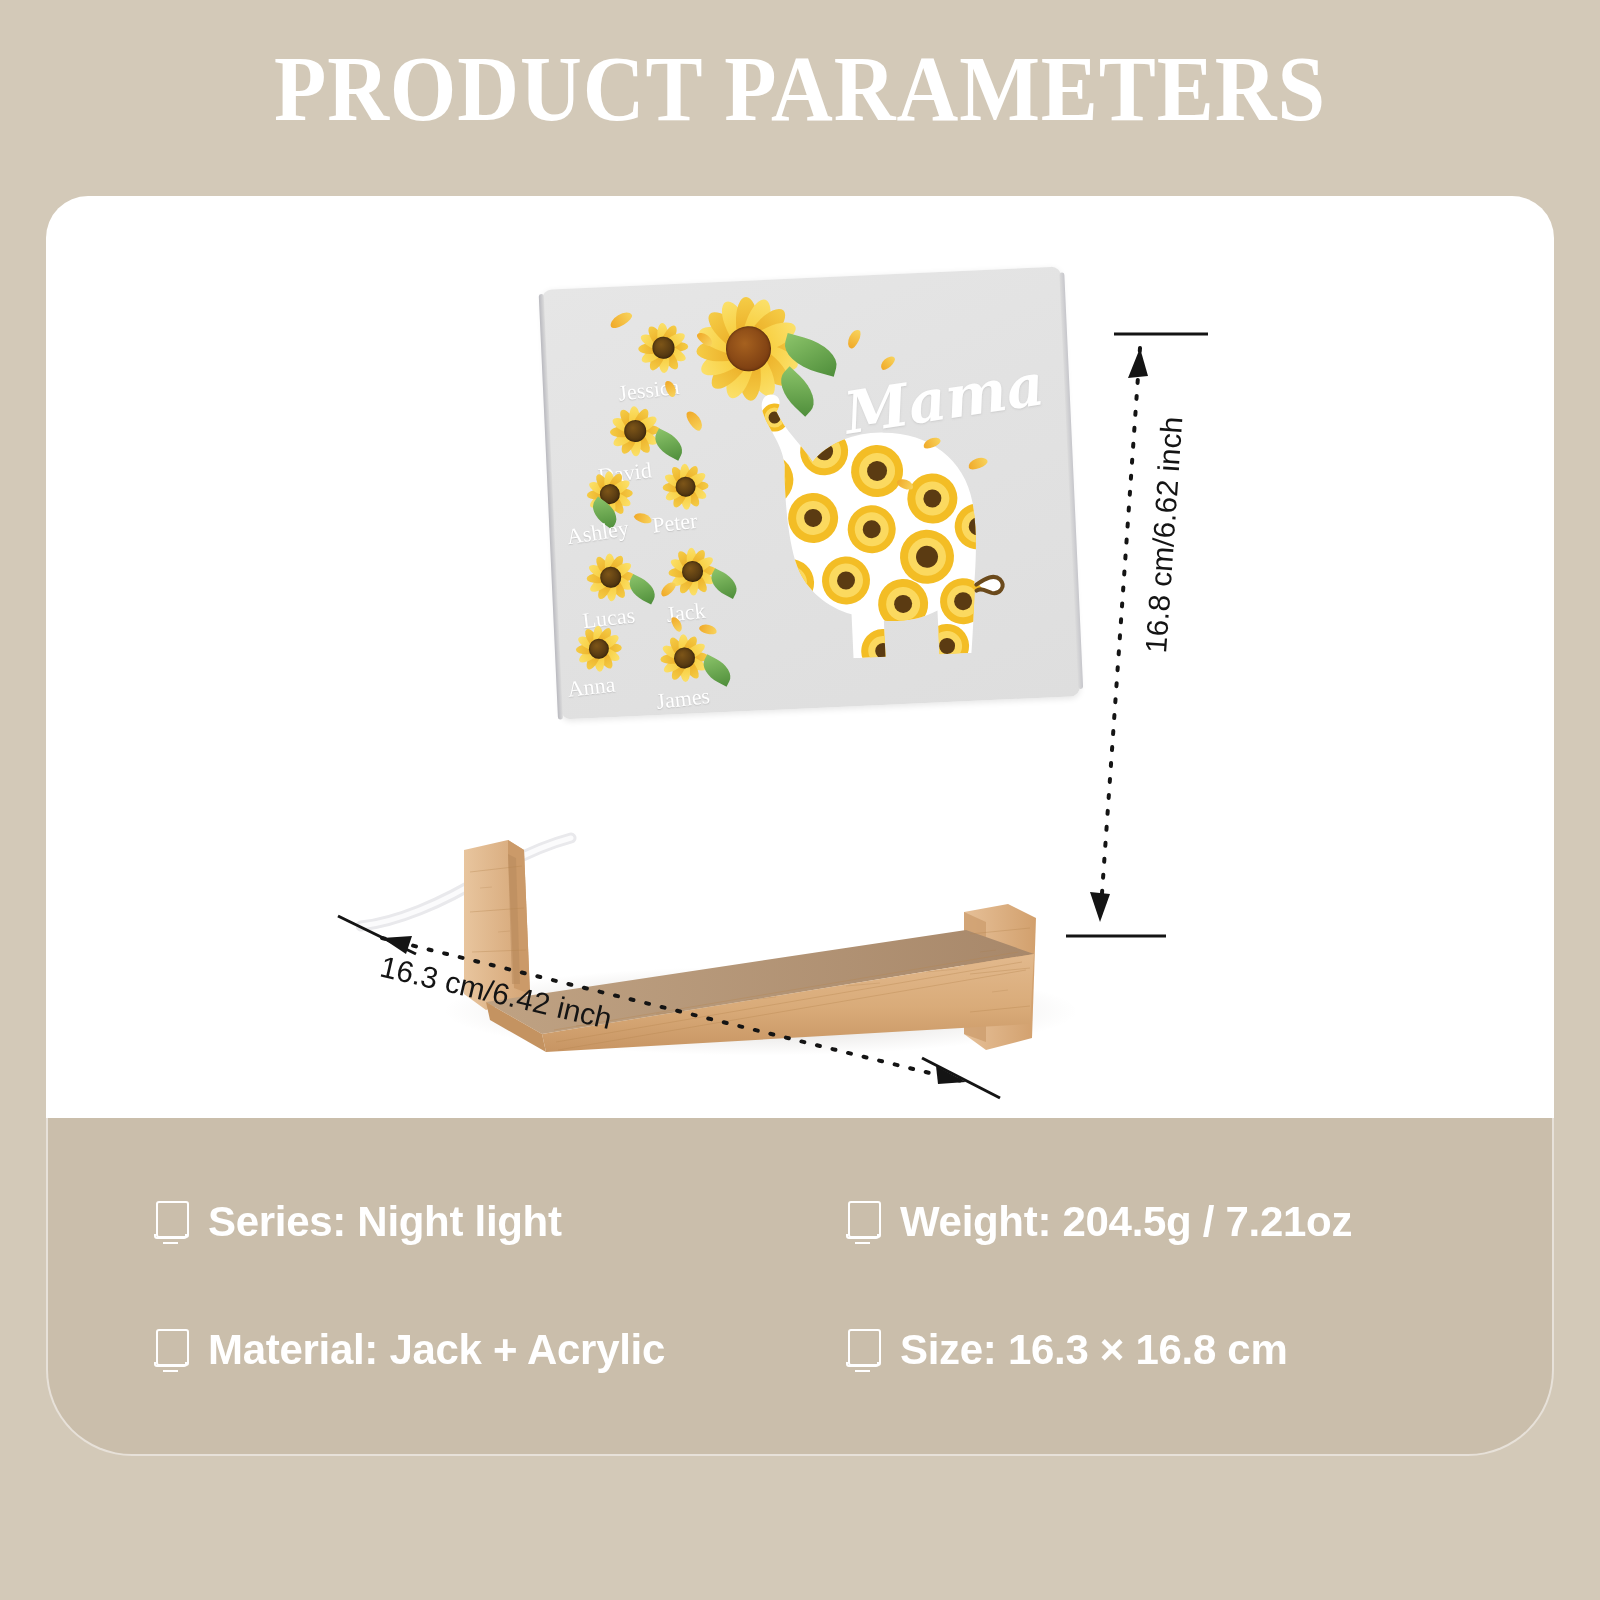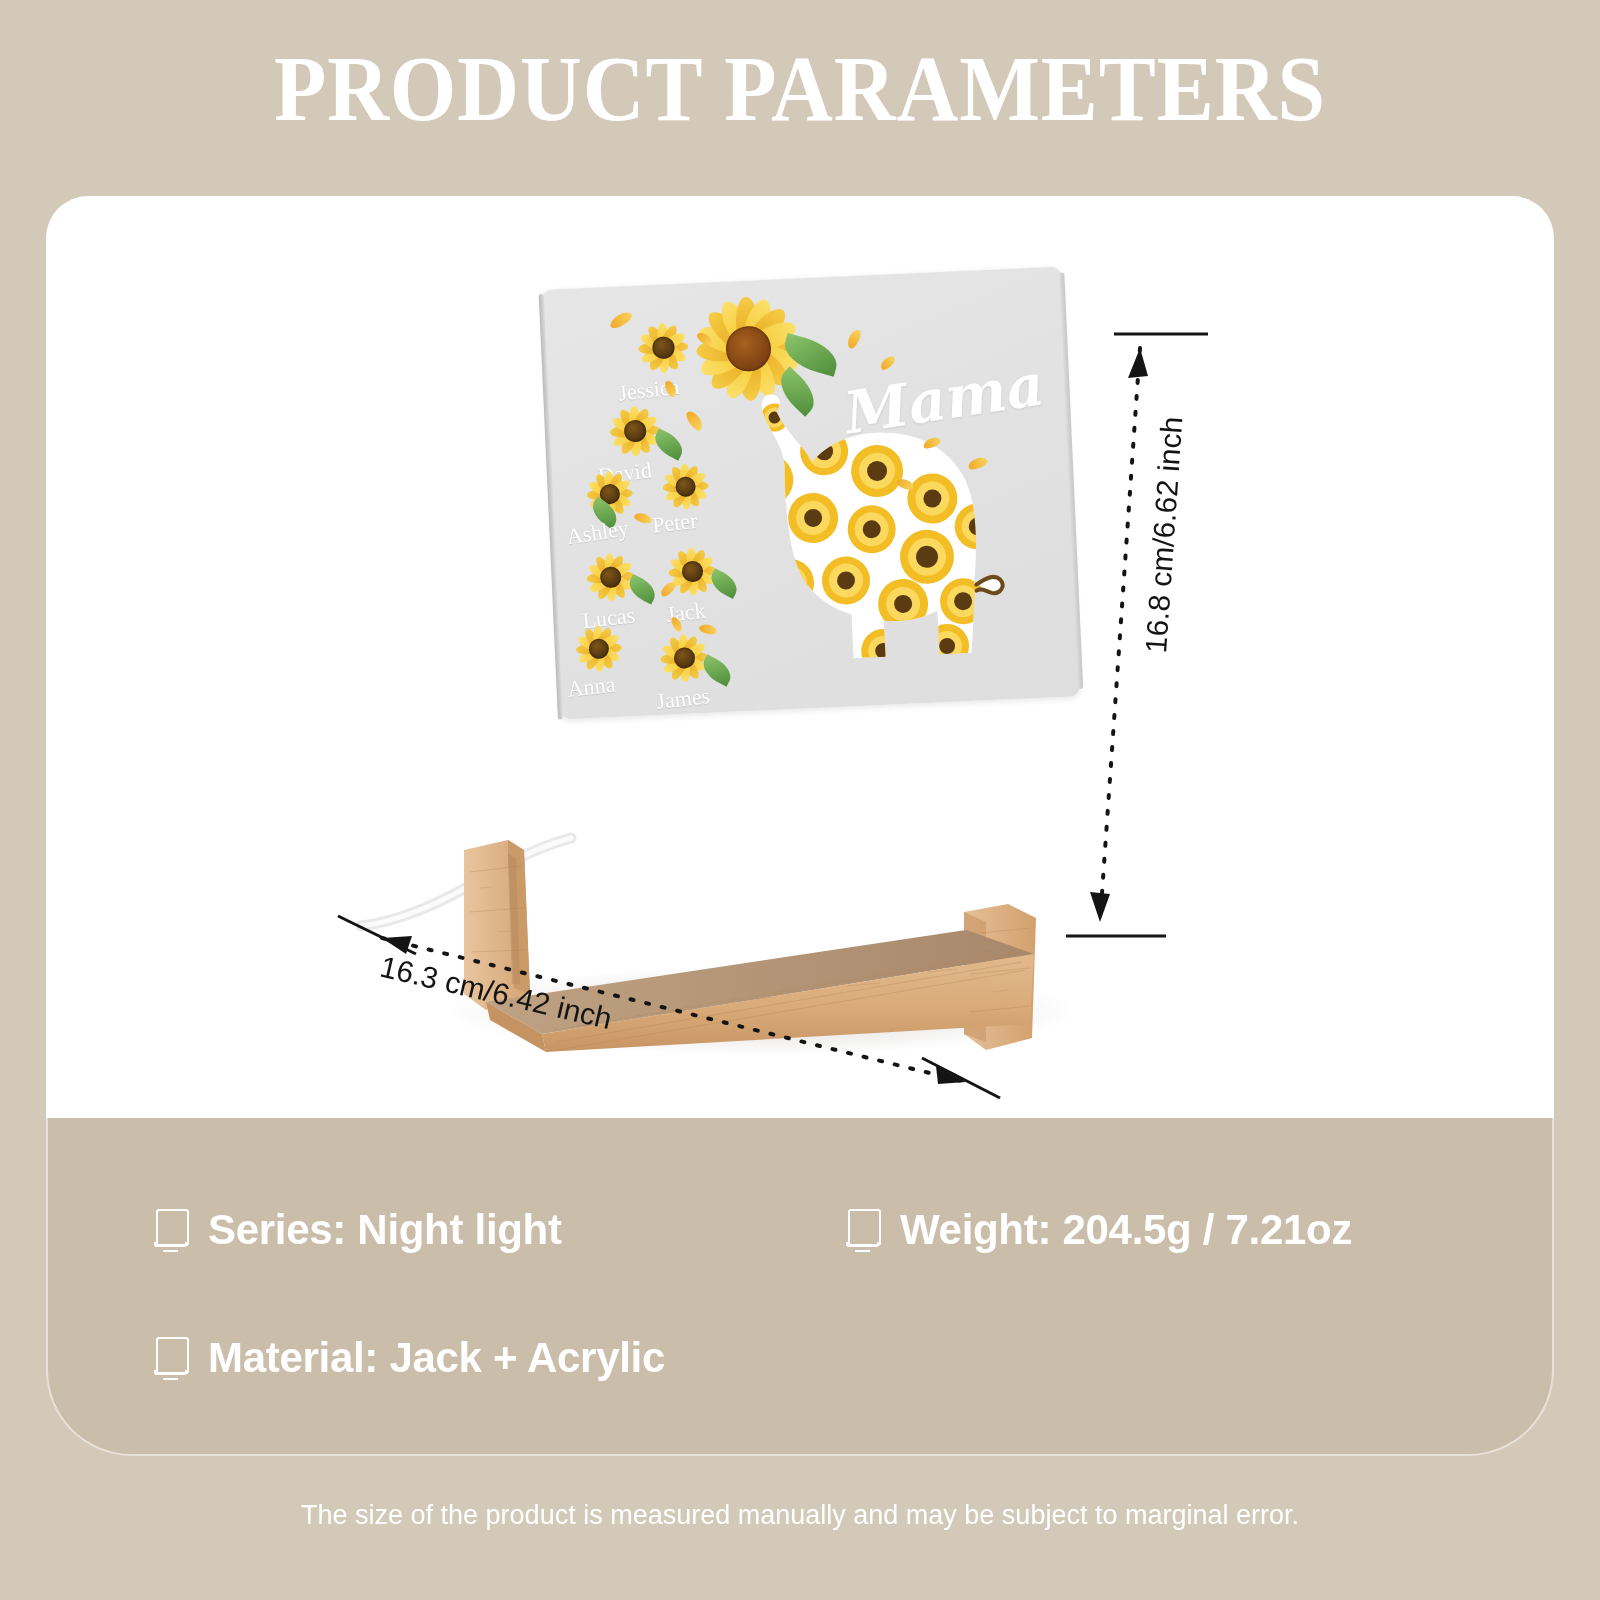--- a/index.html
+++ b/index.html
@@ -134,21 +134,21 @@
   
   .specs{
     position:absolute;left:46px;top:1118px;width:1508px;height:338px;
     background:rgba(195,181,160,.55);
     border-radius:0 0 86px 86px;
     border:2px solid rgba(255,255,255,.55);
     border-top:none;
     box-sizing:border-box;
   }
   .specs-grid{
-    position:absolute;left:0;top:8px;width:100%;height:100%;
+    position:absolute;left:0;top:0;width:100%;height:100%;
     display:grid;
     grid-template-columns:1fr 1fr;
     grid-template-rows:1fr 1fr;
     align-items:center;
     padding:40px 0 40px 0;
     box-sizing:border-box;
   }
   .spec{
     display:flex;align-items:center;
     padding-left:106px;
@@ -584,19 +584,26 @@
 
       <div class="spec">
         <span class="spec-icon">
           <span class="frm"></span>
             <span class="bar"></span>
             <span class="foot"></span>
         </span>
         <span class="spec-text">Material:  Jack + Acrylic</span>
       </div>
 
+      <div class="spec col2">
+        <span class="spec-icon">
+          <span class="frm"></span>
+            <span class="bar"></span>
+            <span class="foot"></span>
+        </span>
+        <span class="spec-text">Size: 16.3 × 16.8 cm</span>
+      </div>
 
     </div>
   </div>
 
-  <div class="footnote">The size of the product is measured manually and may be subject to marginal error.</div>
 
 </div>
 
 </body></html>

